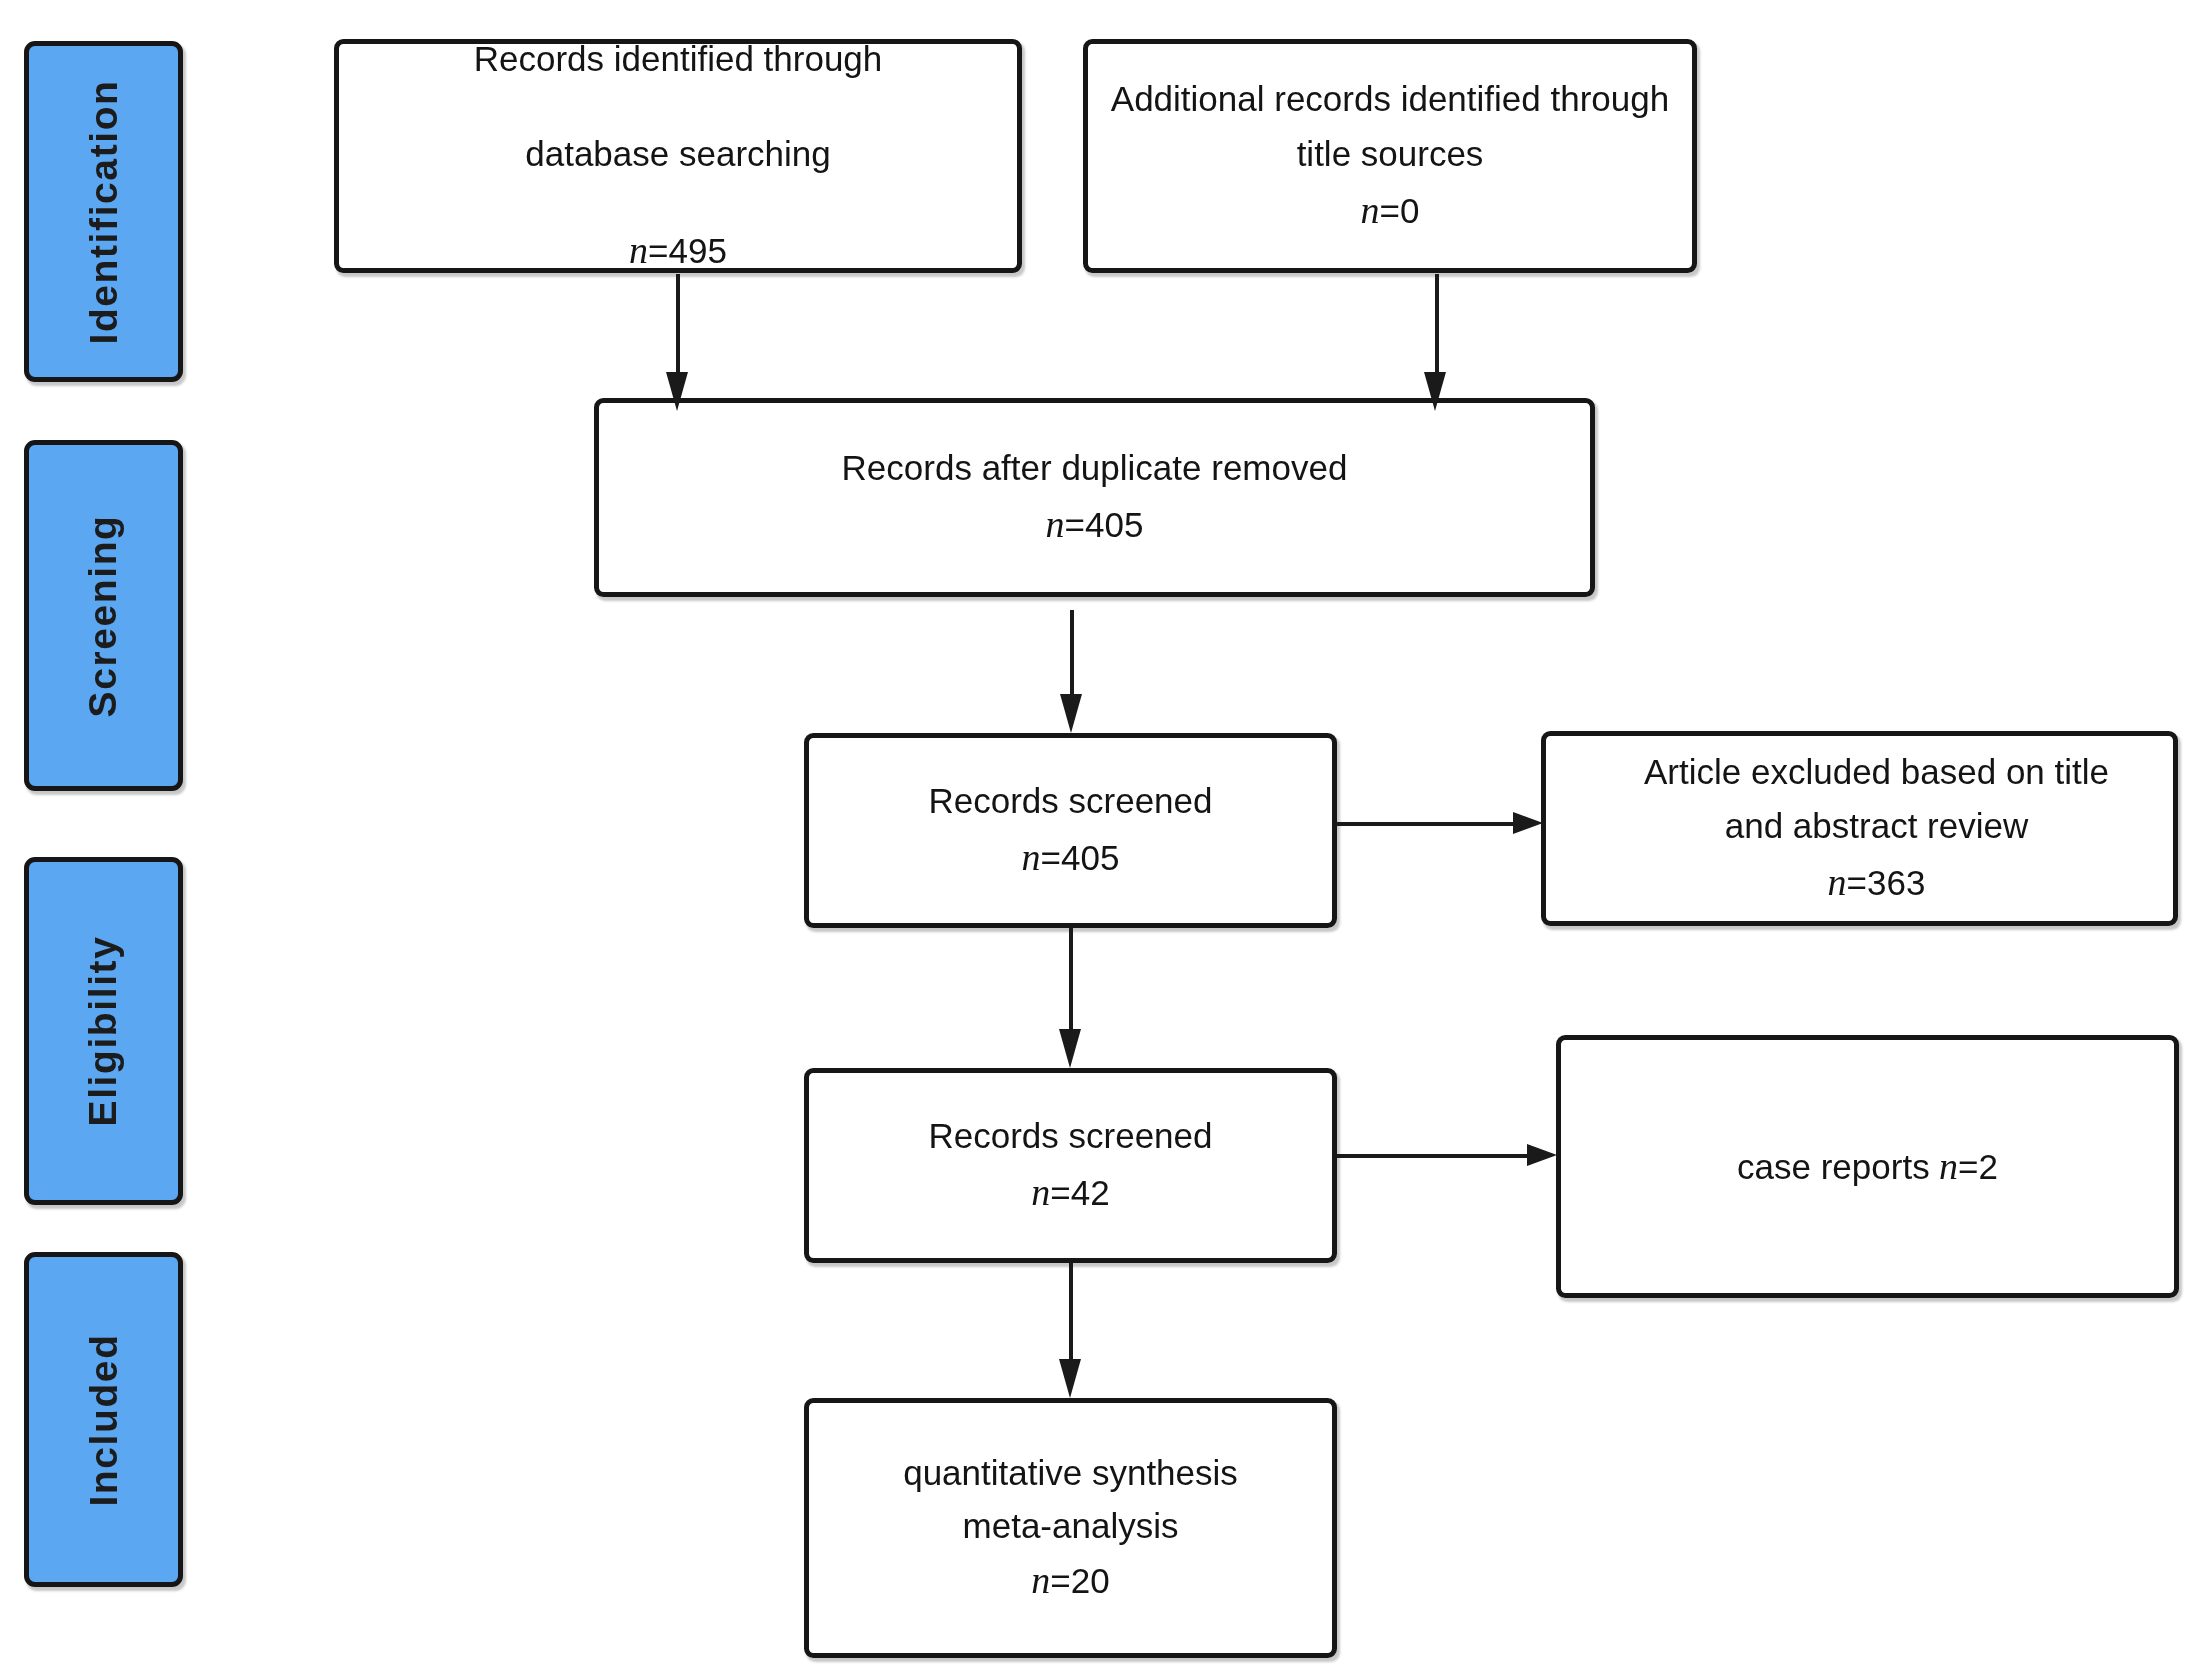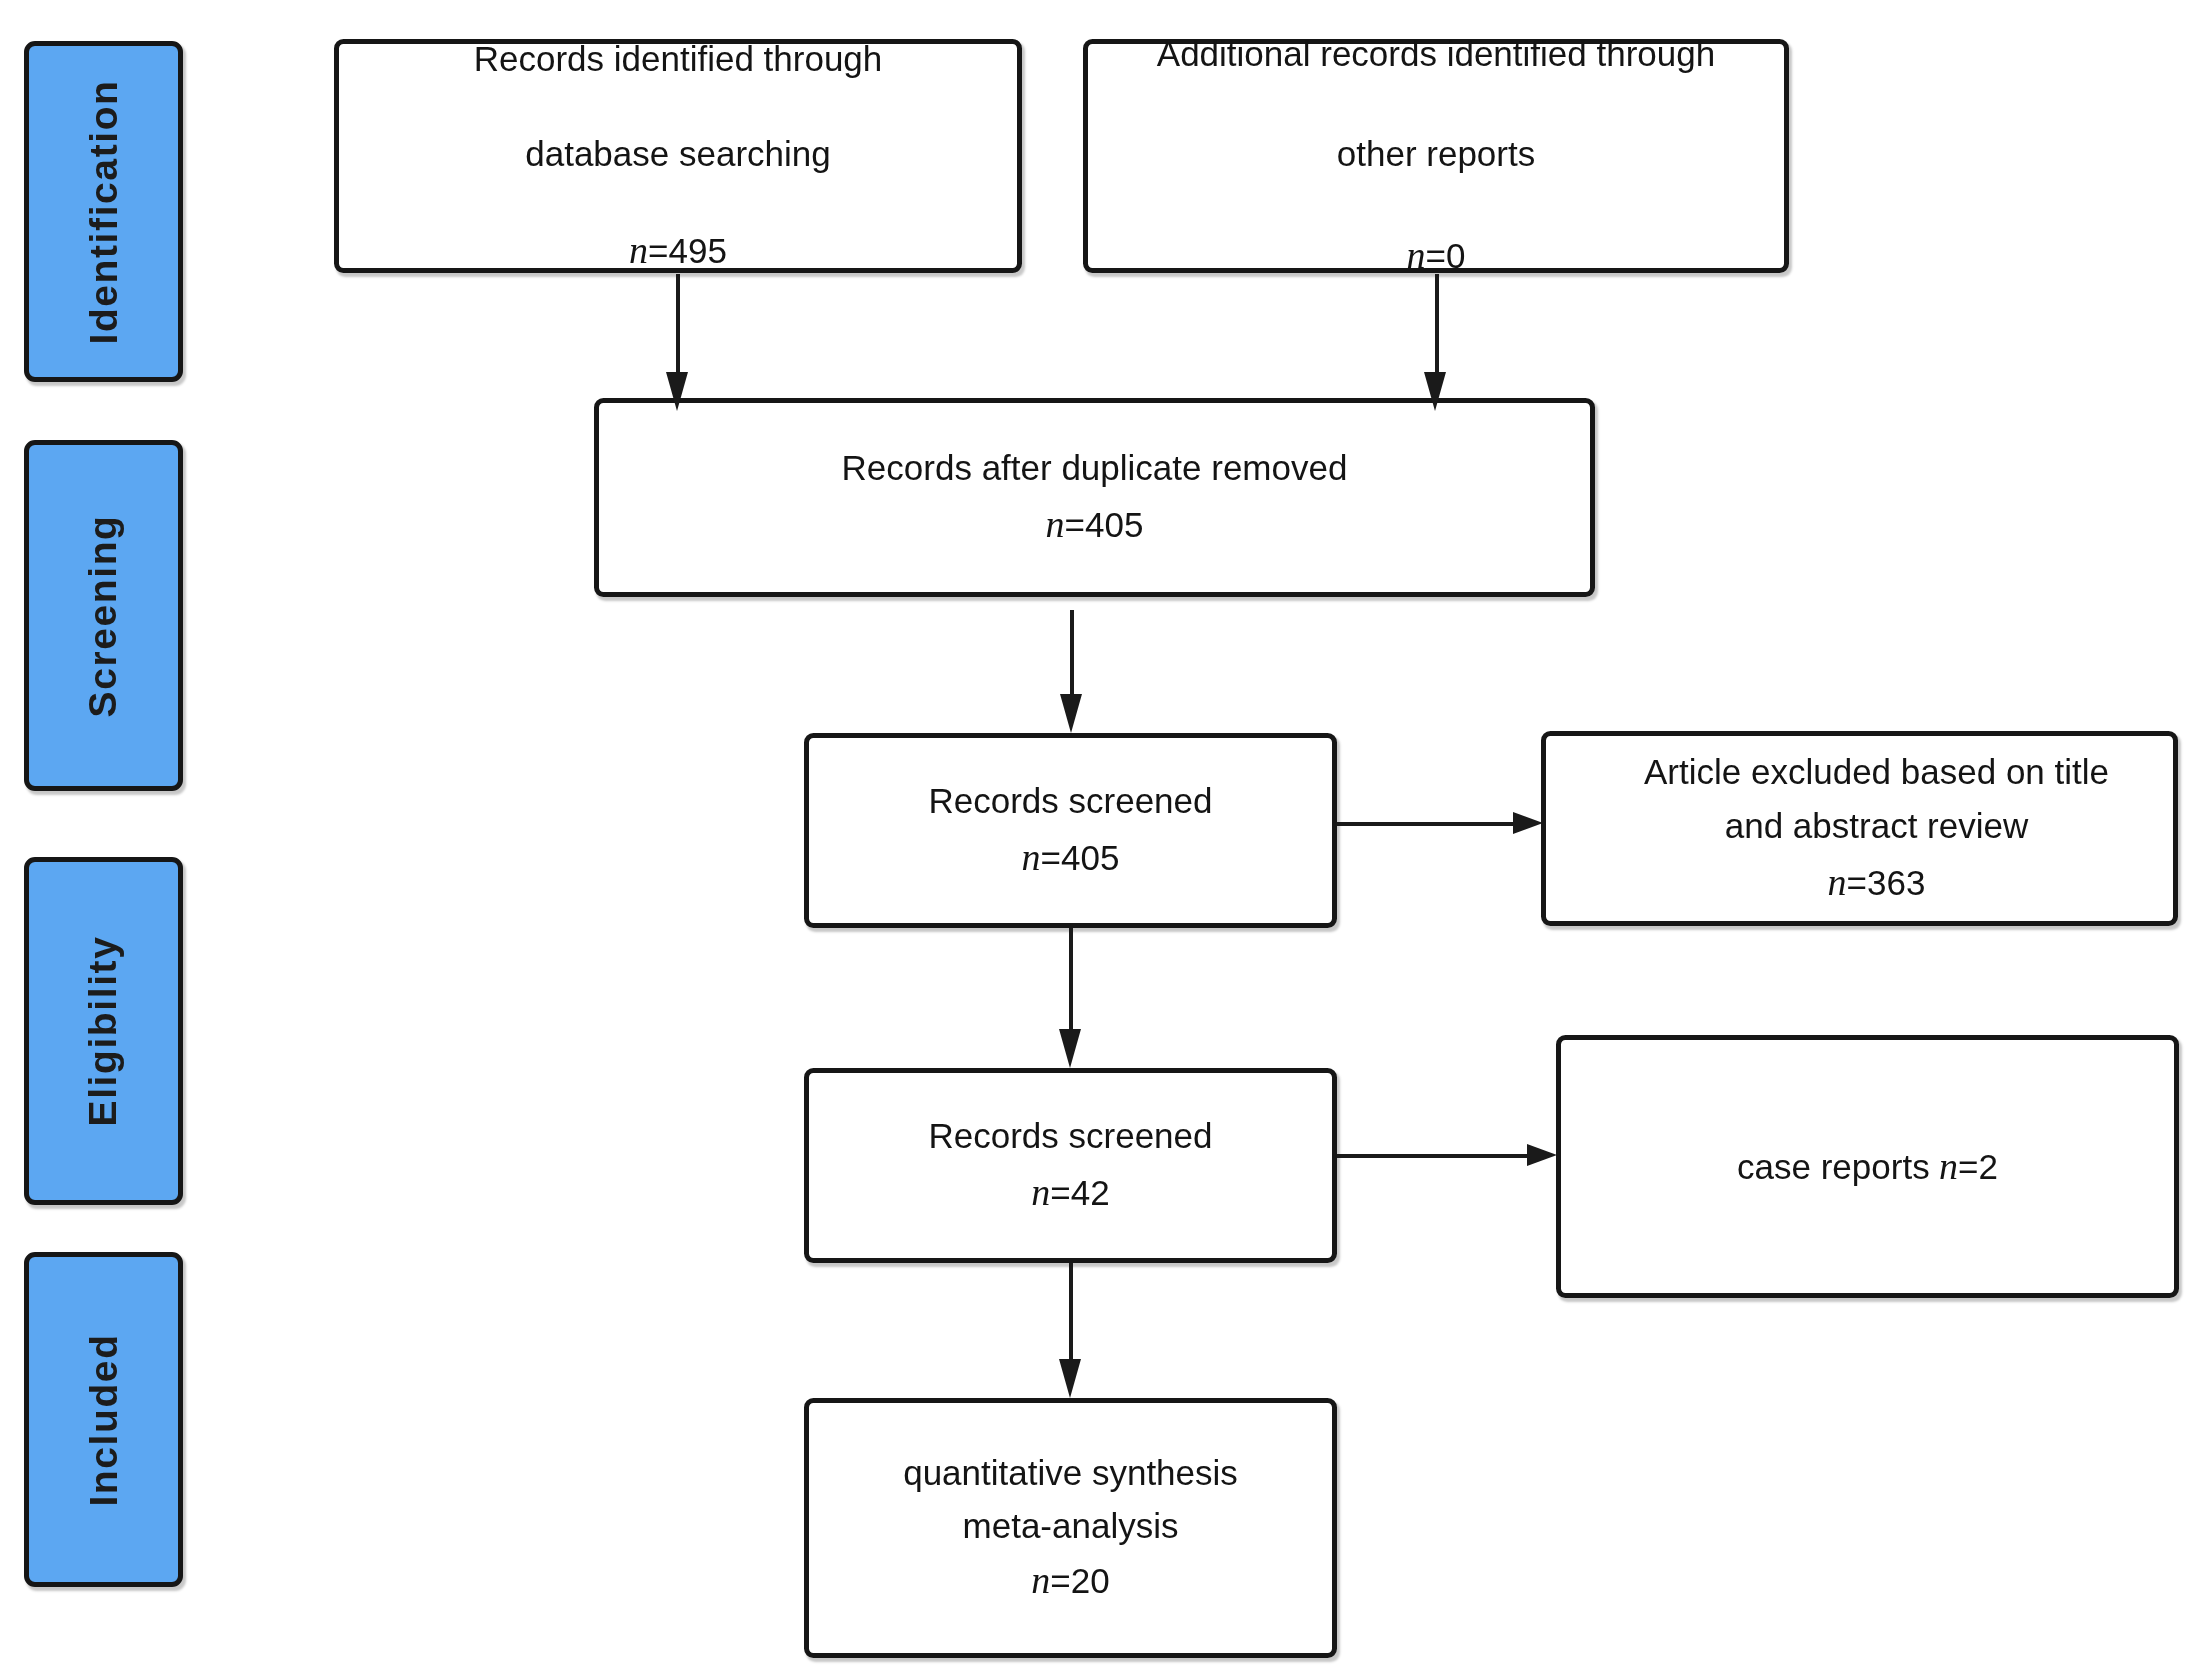--- a/index.html
+++ b/index.html
@@ -94,23 +94,23 @@
   <div class="stage" style="left:23.6px; top:1252px; width:159px; height:335px;">
     <span class="stage-label">Included</span>
   </div>
 
   <div class="box" style="left:334px; top:39px; width:688px; height:234px;gap:40px;">
     <div class="line">Records identified through</div>
     <div class="line">database searching</div>
     <div class="line"><span class="nsym">n</span><span>=495</span></div>
   </div>
 
-  <div class="box" style="left:1083px; top:39px; width:706px; height:234px;gap:45px;">
+  <div class="box" style="left:1083px; top:39px; width:614px; height:234px;">
     <div class="line">Additional records identified through</div>
-    <div class="line">other reports</div>
+    <div class="line">title sources</div>
     <div class="line"><span class="nsym">n</span><span>=0</span></div>
   </div>
 
   <div class="box" style="left:594px; top:398px; width:1001px; height:199px;align-items:center;">
     <div class="line">Records after duplicate removed</div>
     <div class="line"><span class="nsym">n</span><span>=405</span></div>
   </div>
 
   <div class="box" style="left:804px; top:733px; width:533px; height:195px;">
     <div class="line">Records screened</div>

